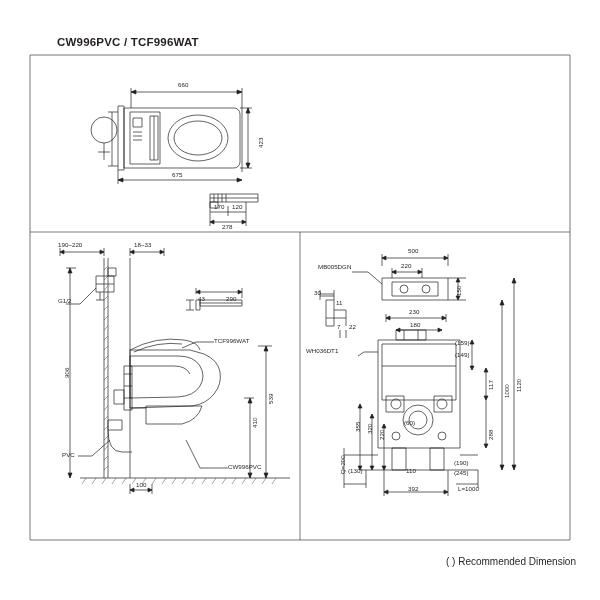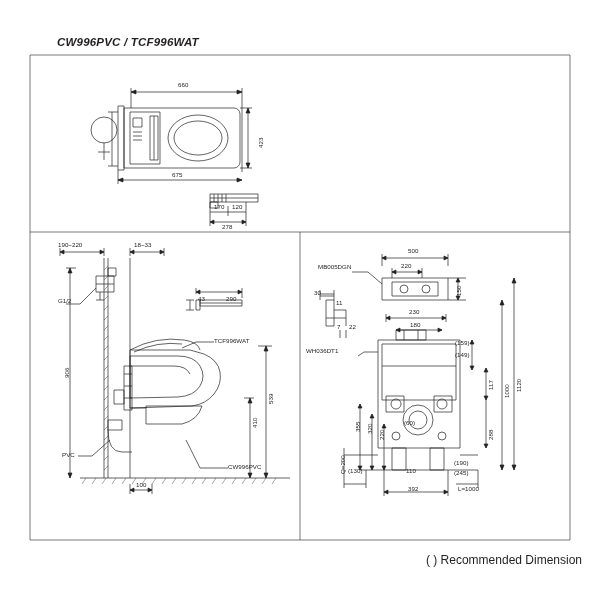--- a/index.html
+++ b/index.html
@@ -9,30 +9,29 @@
     font-family:"Liberation Sans", sans-serif;
     color:#231f20;
     overflow:hidden;
     position:relative;
   }
   #sheet{position:absolute;left:0;top:0;width:600px;height:600px;}
   .title{
     position:absolute;
     left:57px;top:36px;
     font-size:11.5px;
-    font-style:italic;
     font-weight:bold;
     letter-spacing:.2px;
     color:#231f20;
     white-space:nowrap;
   }
   .footnote{
     position:absolute;
-    right:18px;bottom:33px;
-    font-size:12px;
+    right:24px;bottom:33px;
+    font-size:10px;
     color:#231f20;
     white-space:nowrap;
   }
   .lbl{
     position:absolute;
     font-size:6.2px;
     color:#231f20;
     white-space:nowrap;
     line-height:1;
     letter-spacing:0px;

